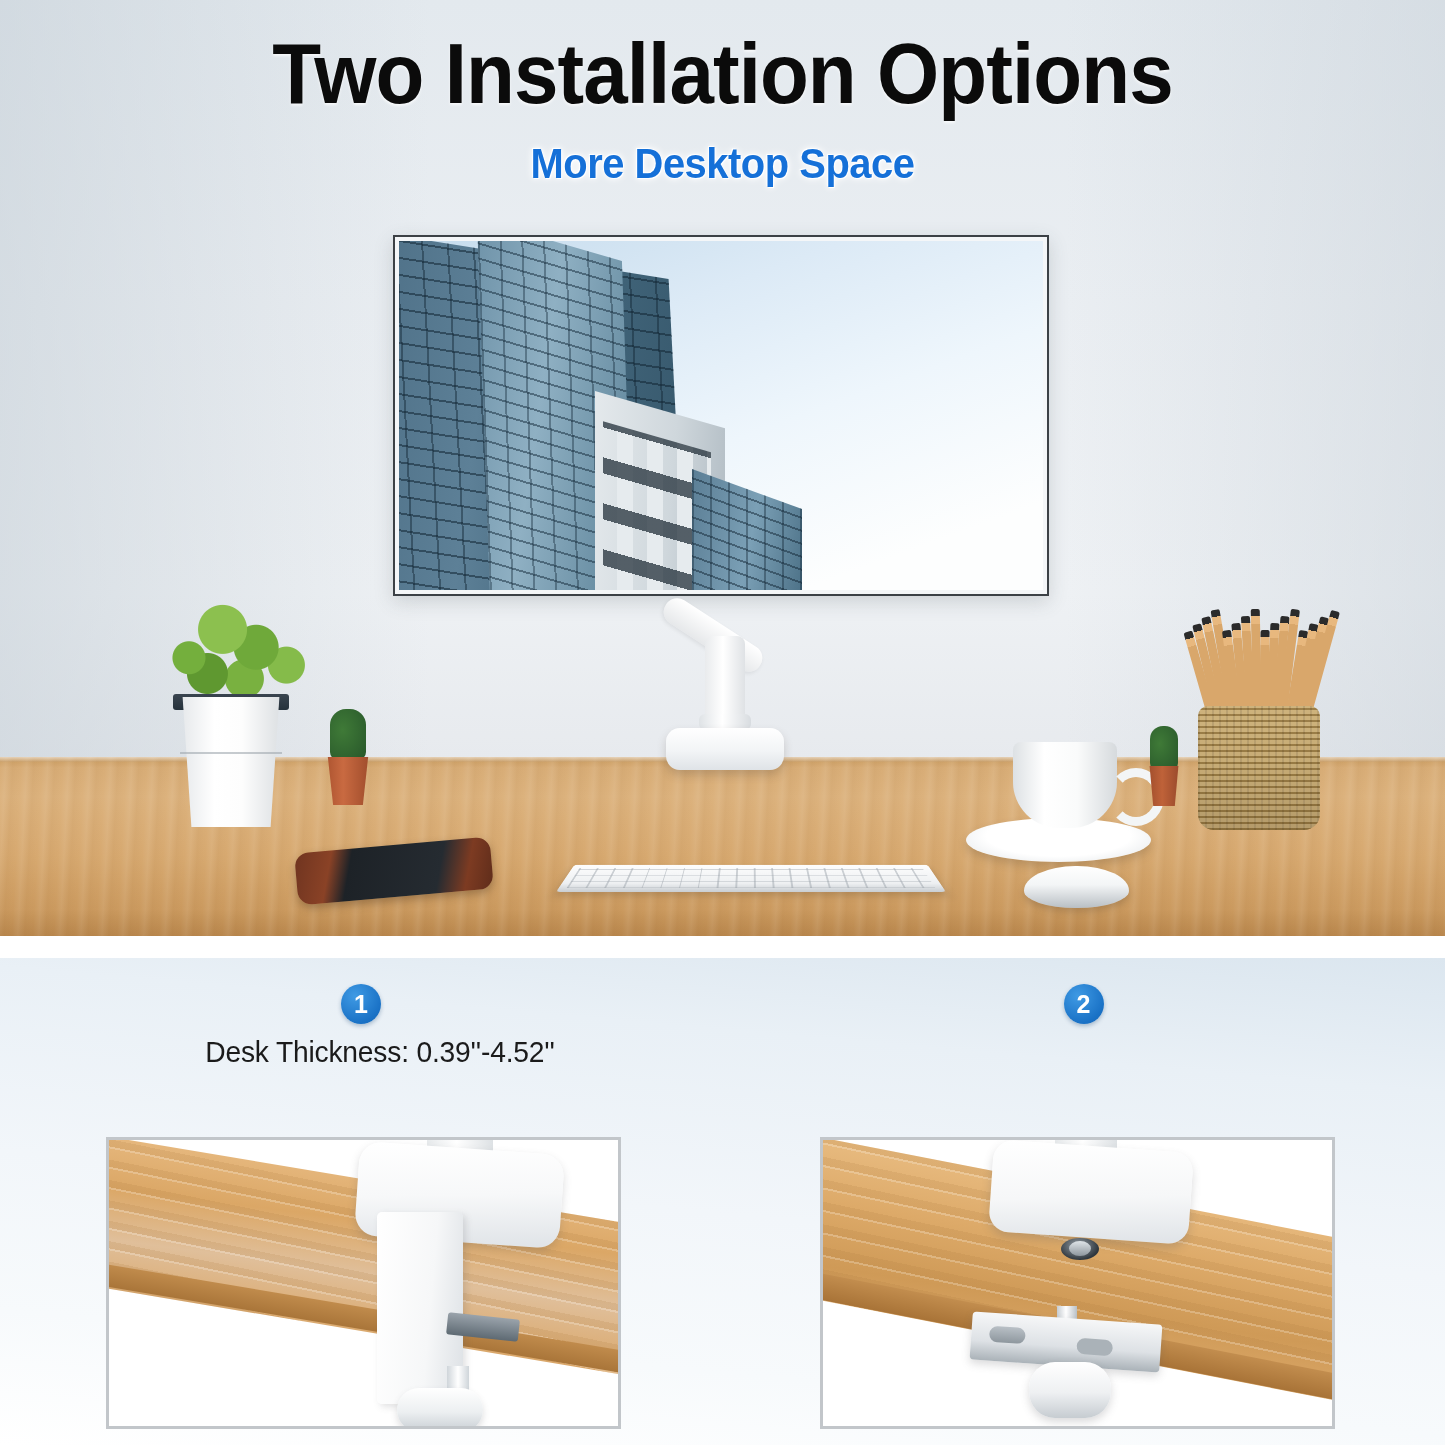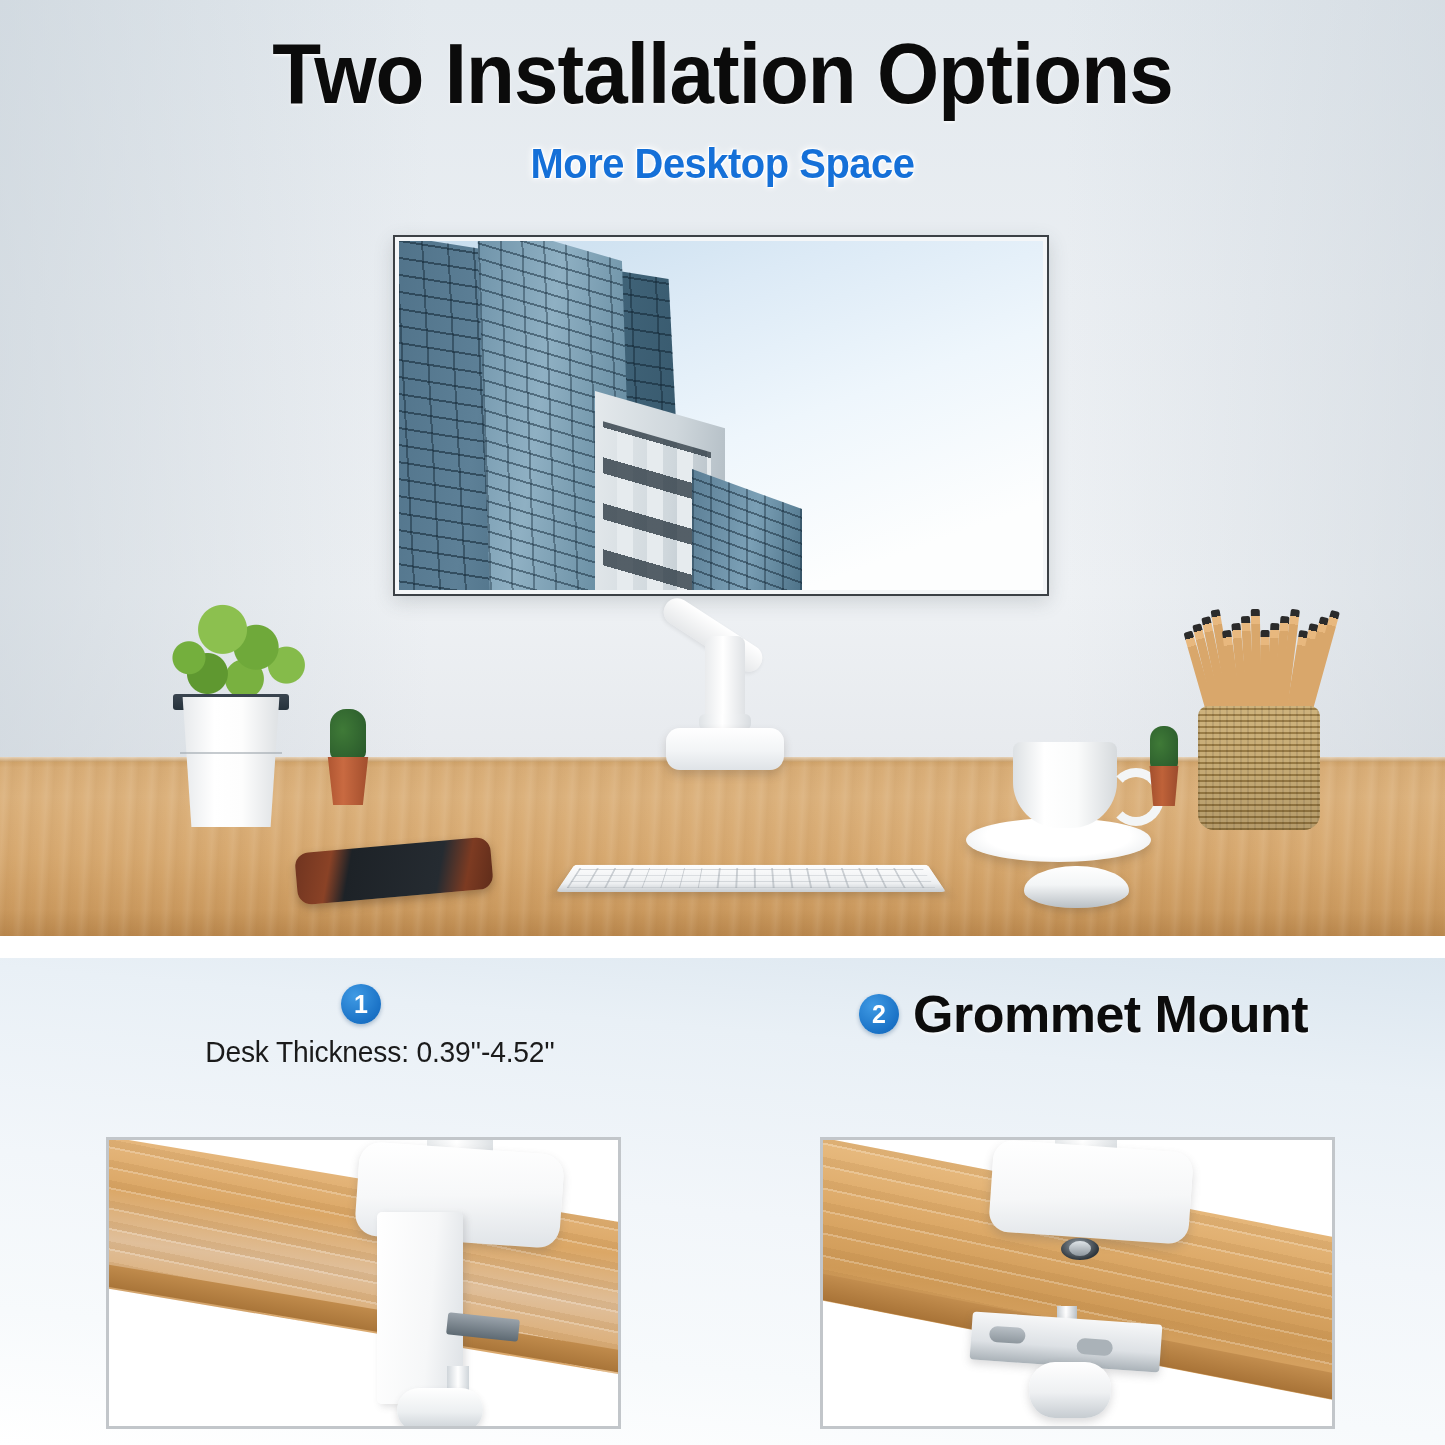--- a/index.html
+++ b/index.html
@@ -315,21 +315,20 @@
           <div class="badge">1</div>
         </div>
         <div class="specs">
           <div class="spec-line">Desk Thickness: 0.39''-4.52''</div>
         </div>
       </div>
 
       <div class="col col-right">
         <div class="head-row">
           <div class="badge">2</div>
-          <div class="mount-title">Grommet Mount</div>
         </div>
       </div>
 
     </div>
   </div>
 
   <div class="photo-frame frame-left">
     <div class="cl-white"></div>
     <div class="cl-wood"></div>
     <div class="cl-wood-edge"></div>

